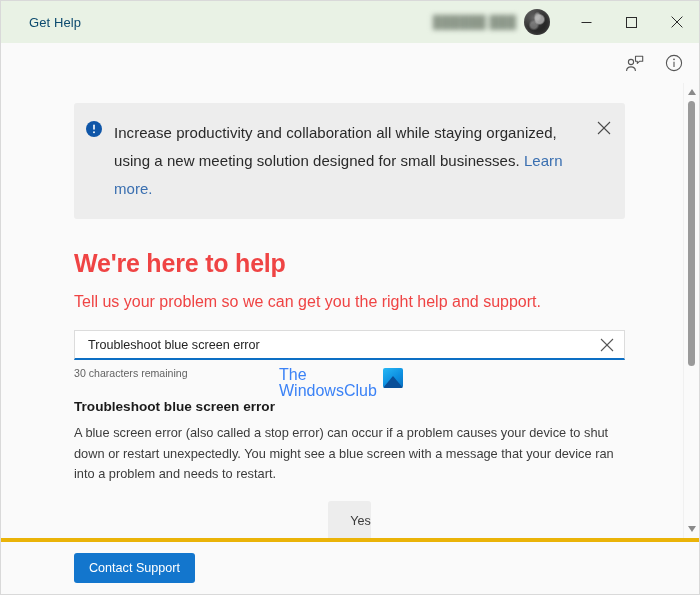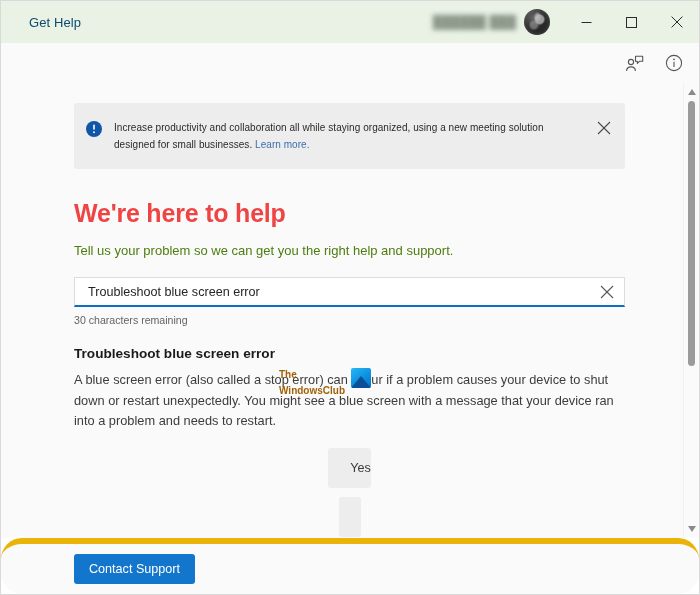--- a/index.html
+++ b/index.html
@@ -101,22 +101,22 @@
     padding: 16px 14px 16px 12px;
     gap: 12px;
     position: relative;
   }
   .banner-info {
     flex: 0 0 16px;
     width: 16px; height: 16px;
     margin-top: 2px;
   }
   .banner-text {
-    font-size: 10px;
-    line-height: 17px;
+    font-size: 15px;
+    line-height: 28px;
     color: #2a2a2a;
     flex: 1;
     padding-right: 10px;
     letter-spacing: .05px;
   }
   .banner-link { color: #3a6fb0; }
   .banner-close {
     flex: 0 0 14px;
     width: 14px; height: 14px;
     color: #4a4a4a;
@@ -125,22 +125,22 @@
 
   
   .h1 {
     font-size: 25px;
     font-weight: 600;
     color: #ef4444;
     margin-top: 30px;
     letter-spacing: -.2px;
   }
   .sub {
-    font-size: 13px;
-    color: #4d7c0f;
+    font-size: 16px;
+    color: #ef4444;
     margin-top: 15px;
   }
 
   
   .search-wrap { margin-top: 19px; position: relative; }
   .search-box {
     height: 30px;
     background: #ffffff;
     border: 1px solid #dcdcdc;
     border-bottom: 2px solid #0d6fc4;
@@ -164,23 +164,23 @@
   }
 
   
   .watermark {
     position: absolute;
     left: 278px; top: 284px;
     display: flex; align-items: flex-start; gap: 6px;
     pointer-events: none;
   }
   .wm-text {
-    font-size: 10px;
-    font-weight: 700;
-    color: #a16207;
+    font-size: 16px;
+    font-weight: 400;
+    color: #3b82f6;
     line-height: 16px;
   }
   .wm-logo {
     width: 20px; height: 20px;
     margin-top: 1px;
     background: linear-gradient(145deg,#27b8f5 0%,#0d8fe0 55%,#0a6fc1 100%);
     border-radius: 2px;
     position: relative; overflow: hidden;
   }
   .wm-logo::after {
@@ -248,24 +248,23 @@
     height: 265px;
     background: #9a9a9a;
     border-radius: 4px;
   }
 
   
   .footer {
     flex: 0 0 56px;
     height: 56px;
     background: #fafafa;
-    border-top: 6px solid #eab308;
+    border-top: 4px solid #eab308;
     display: flex; align-items: center;
     padding-left: 73px;
-    border-radius: 21px;
   }
   .btn-primary {
     background: #1376cd;
     color: #ffffff;
     border: none;
     border-radius: 3px;
     height: 30px;
     padding: 0 15px;
     font-size: 12.6px;
     font-family: "Liberation Sans", sans-serif;

